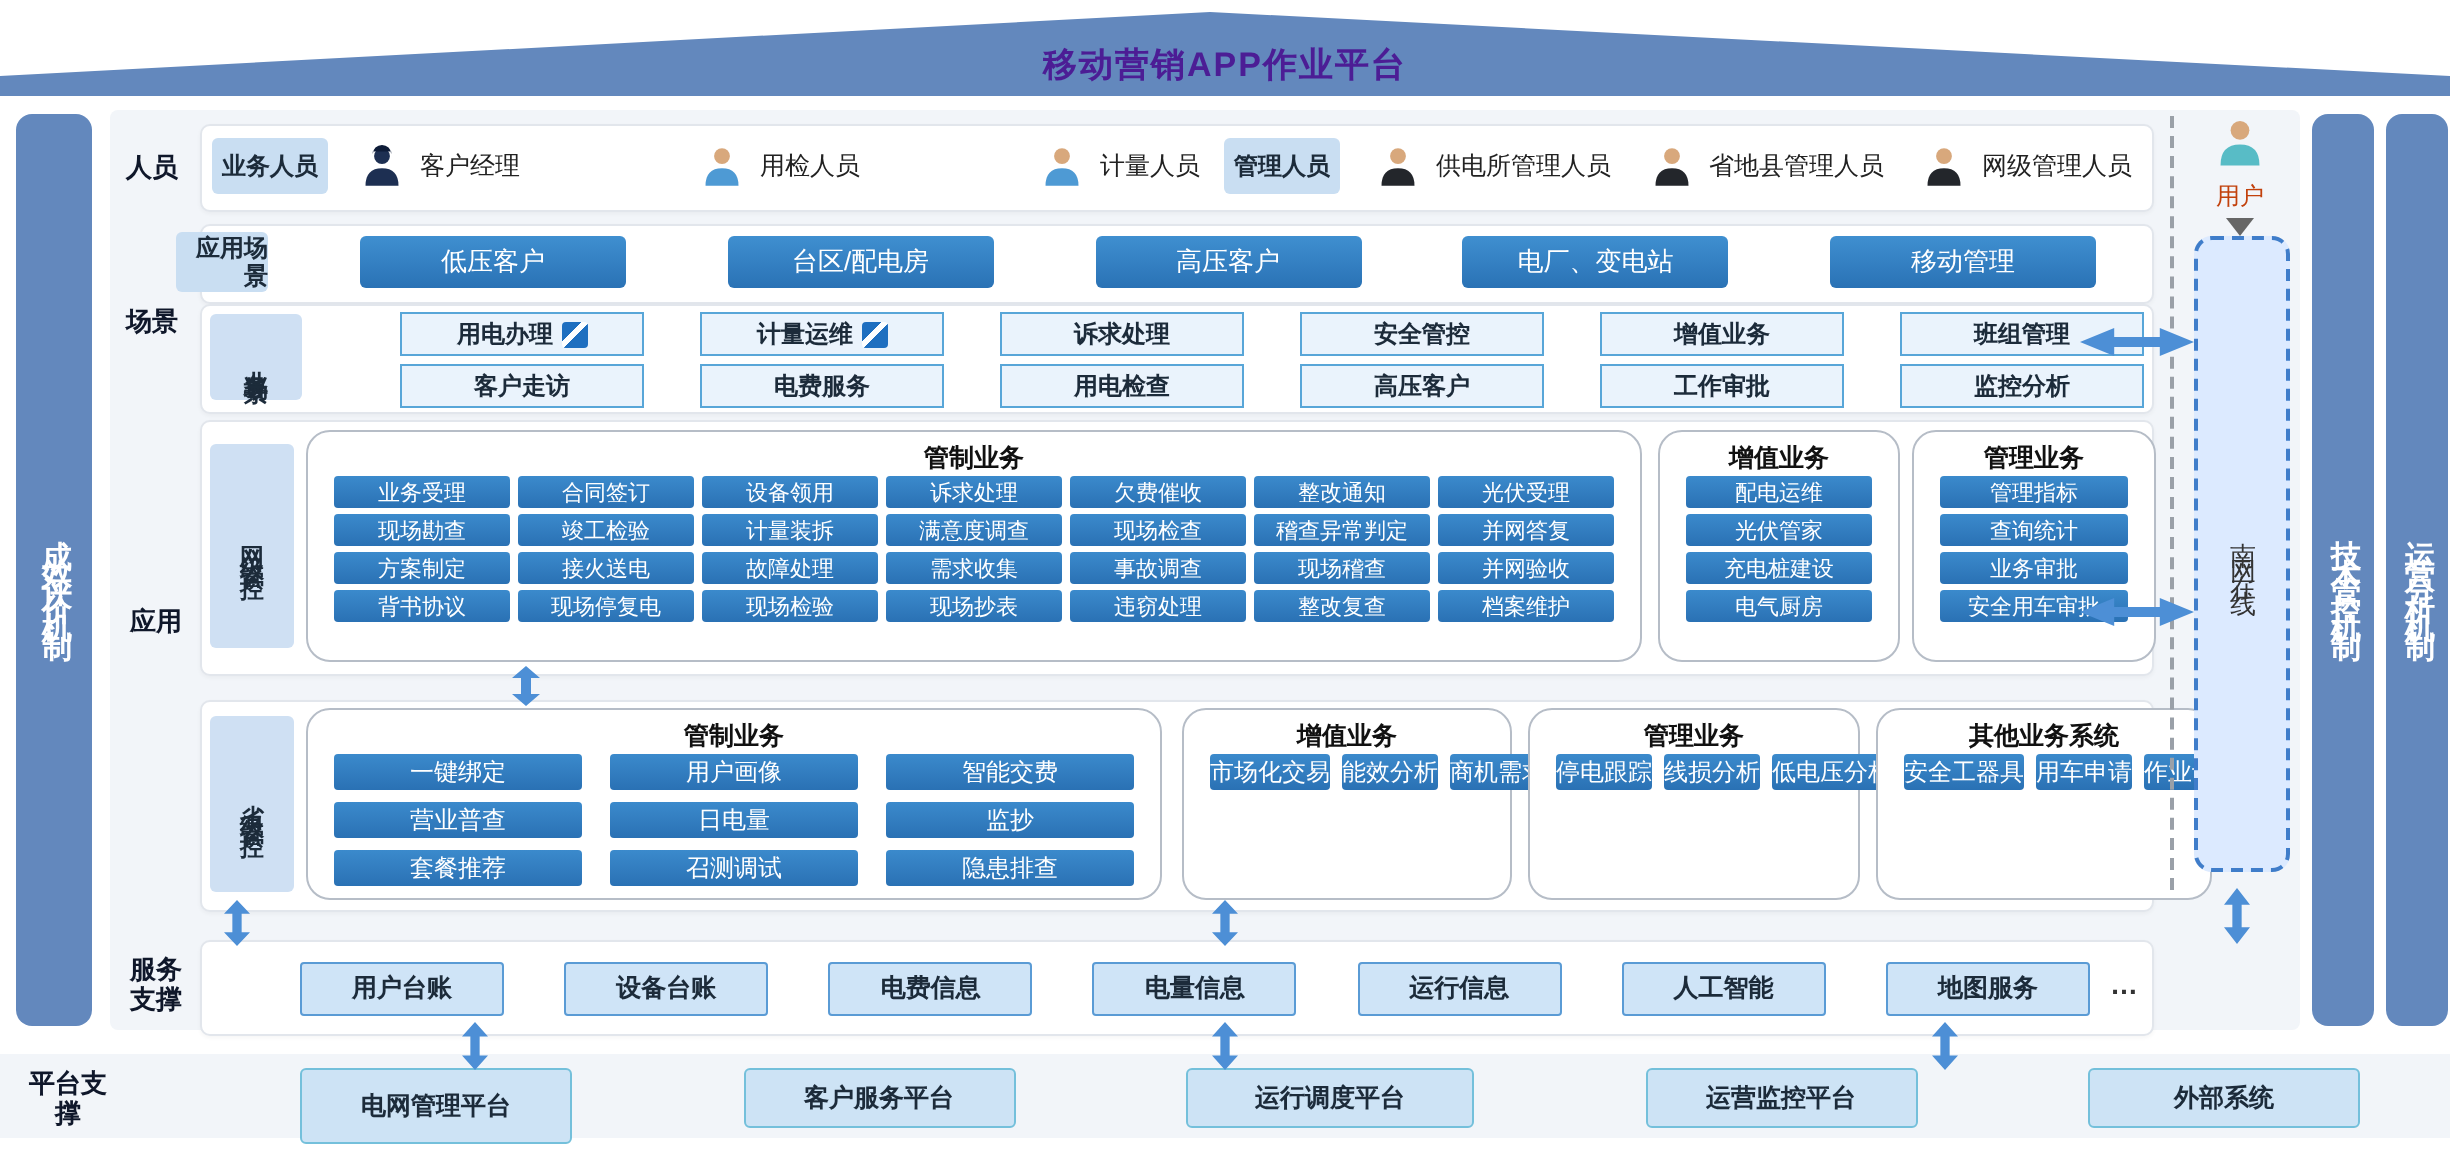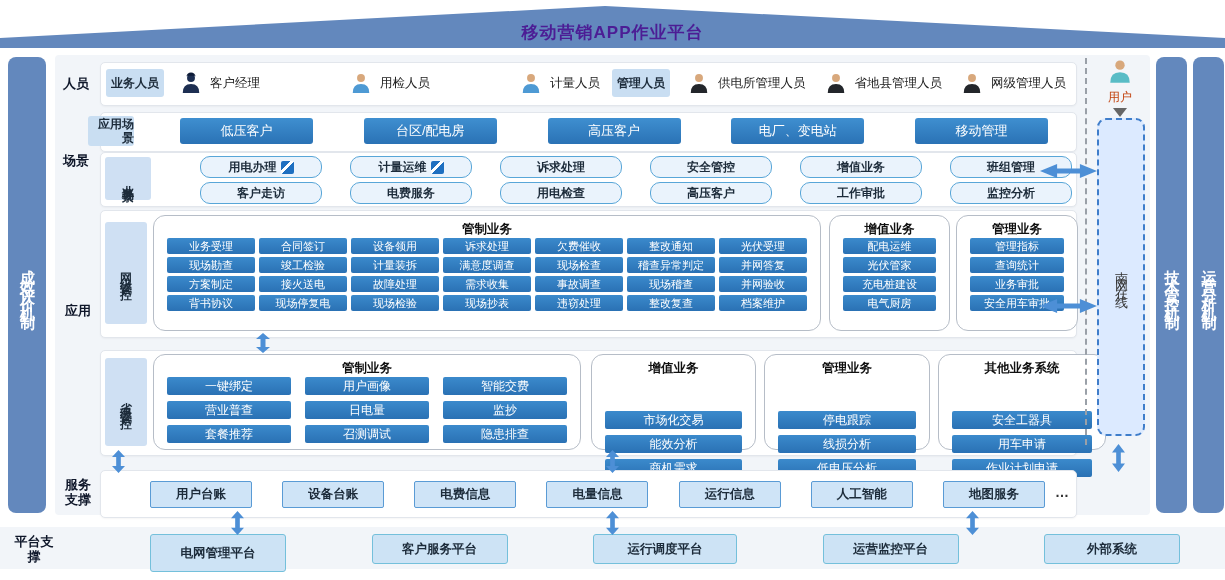--- a/index.html
+++ b/index.html
@@ -35,41 +35,41 @@
   .member-name{font-size:12.5px;color:#222;}
   .p-icon svg{display:block;}
   .p-icon .cap{fill:none;}
   .icon-agent .head{fill:#1d2f52;} .icon-agent .body{fill:#1d2f52;} .icon-agent .cap{fill:#0e1c38;}
   .icon-worker .head{fill:#d8a87c;} .icon-worker .body{fill:#4e9ad4;}
   .icon-manager .head{fill:#d8a87c;} .icon-manager .body{fill:#23262b;}
   .icon-enduser .head{fill:#d8a87c;} .icon-enduser .body{fill:#58bcc6;}
   
   .btn-primary{background:linear-gradient(180deg,#3f8fd0,#2a72b5);color:#fff;border-radius:3px;
     display:flex;align-items:center;justify-content:center;font-size:13px;}
-  .btn-outline{background:#eaf3fc;border:1px solid #58a6d8;border-radius:10px;color:#1c2b3a;
+  .btn-outline{background:#eaf3fc;border:1px solid #58a6d8;border-radius:0;color:#1c2b3a;
     font-size:12px;font-weight:bold;display:flex;align-items:center;justify-content:center;gap:4px;}
   .btn-grid{background:linear-gradient(180deg,#3b8acc,#2a71b4);color:#fff;border-radius:2px;
     display:flex;align-items:center;justify-content:center;font-size:11px;white-space:nowrap;}
   .btn-service{background:#cfe4f7;border:1px solid #5a9bd5;border-radius:2px;color:#1c2b3a;
     font-size:12.5px;font-weight:bold;display:flex;align-items:center;justify-content:center;}
   .btn-platform{background:#cde3f5;border:1.5px solid #74c0db;border-radius:3px;color:#1c2b3a;
     font-size:12.5px;font-weight:bold;display:flex;align-items:center;justify-content:center;}
   .hot-badge{width:13px;height:13px;border-radius:2px;flex:0 0 13px;
     background:linear-gradient(135deg,#1e6fc0 38%,#ffffff 38%,#ffffff 52%,#1e6fc0 52%);}
   
   .g-box{position:absolute;background:#fff;border:1px solid #b6bdc7;border-radius:12px;box-sizing:border-box;padding:4px 13px 6px 13px;}
   .g-title{text-align:center;font-size:12.5px;font-weight:bold;color:#111;height:18px;line-height:18px;}
   .g-grid{display:grid;}
   .g7{grid-template-columns:repeat(7,88px);gap:3px 4px;}
   .g7 .btn-grid{height:16px;}
   .g3{grid-template-columns:repeat(3,124px);gap:6px 14px;}
   .g3 .btn-grid{height:18px;font-size:12px;}
   .g1{grid-template-columns:1fr;gap:3px;}
   .g1 .btn-grid{height:16px;}
-  .g1b{grid-template-columns:1fr;gap:6px;margin-top:34px;}
+  .g1b{grid-template-columns:1fr 1fr 1fr;gap:6px;}
   .g1b .btn-grid{height:18px;font-size:12px;}
   
   .service-row{position:absolute;left:150px;top:481px;width:895px;display:flex;justify-content:space-between;}
   .service-row .btn-service{width:100px;height:25px;}
   .ellipsis{position:absolute;left:1055px;top:484px;font-weight:bold;font-size:14px;color:#333;}
   .platform-row{position:absolute;left:150px;top:534px;width:1030px;display:flex;justify-content:space-between;}
   .platform-row .btn-platform{height:28px;}
   
   .dash-sep{position:absolute;left:1085px;top:58px;height:387px;border-left:2px dashed #9aa0a8;}
   .user-cluster{position:absolute;left:1094px;top:58px;width:52px;text-align:center;}

